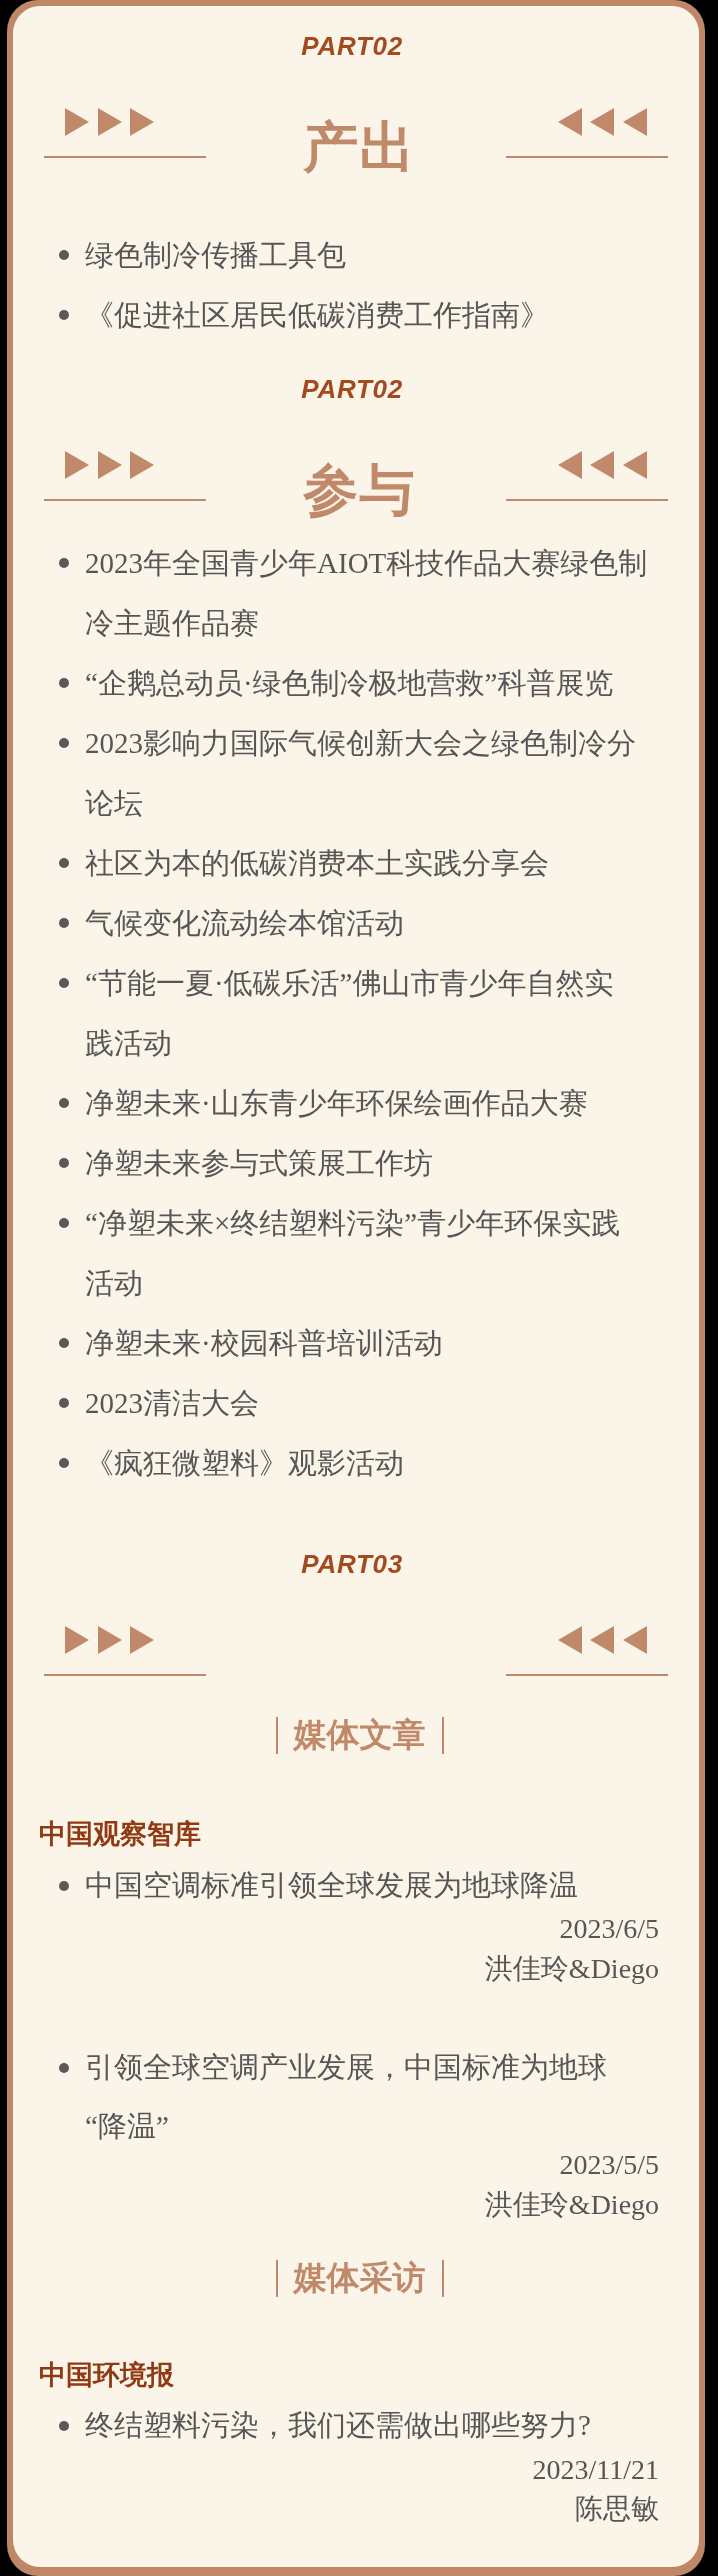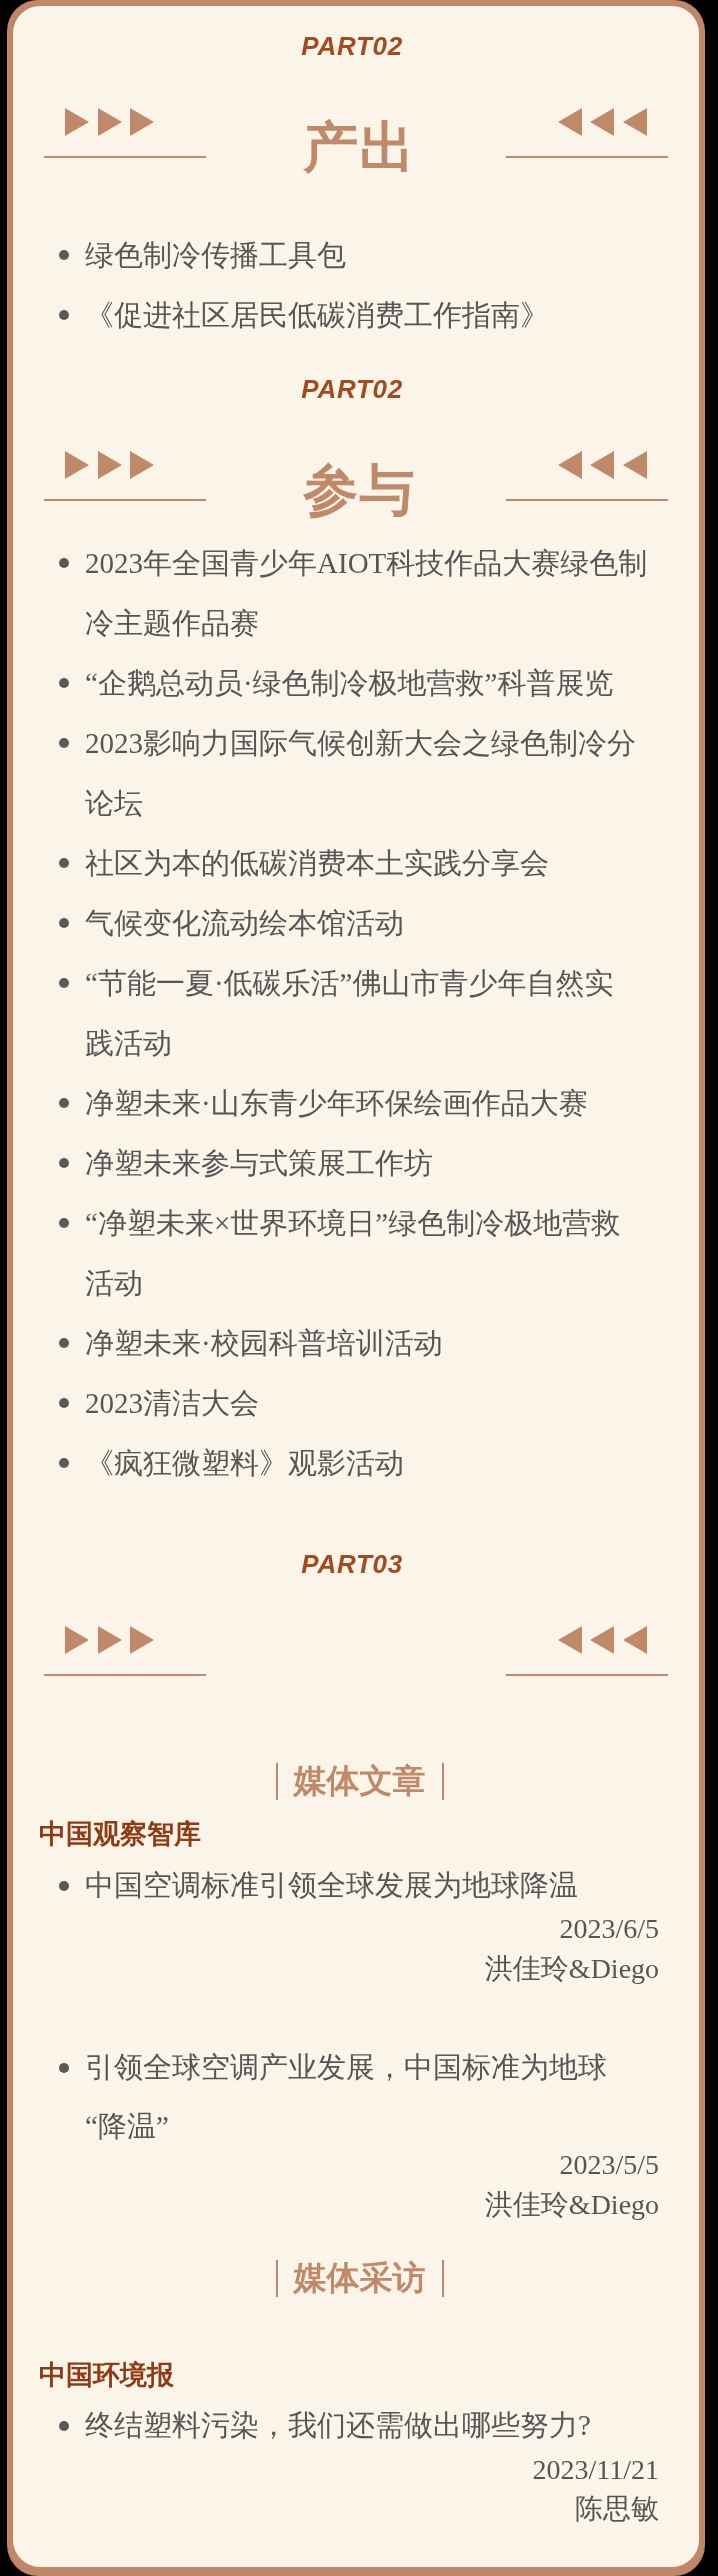--- a/index.html
+++ b/index.html
@@ -145,21 +145,21 @@
 冷主题作品赛</li>
         <li>“企鹅总动员·绿色制冷极地营救”科普展览</li>
         <li>2023影响力国际气候创新大会之绿色制冷分
 论坛</li>
         <li>社区为本的低碳消费本土实践分享会</li>
         <li>气候变化流动绘本馆活动</li>
         <li>“节能一夏·低碳乐活”佛山市青少年自然实
 践活动</li>
         <li>净塑未来·山东青少年环保绘画作品大赛</li>
         <li>净塑未来参与式策展工作坊</li>
-        <li>“净塑未来×世界环境日”绿色制冷极地营救
+        <li>“净塑未来×终结塑料污染”青少年环保实践
 活动</li>
         <li>净塑未来·校园科普培训活动</li>
         <li>2023清洁大会</li>
         <li>《疯狂微塑料》观影活动</li>
       </ul>
 
       <div class="section-header" style="top:1553px;">
         <div class="part-row">
           <span>PART</span>
           <span>03</span>
@@ -175,21 +175,21 @@
         <div class="deco right-deco">
           <div class="arrows">
             <span class="tri-l"></span>
             <span class="tri-l"></span>
             <span class="tri-l"></span>
           </div>
           <div class="deco-line"></div>
         </div>
       </div>
 
-      <div class="subtitle" style="top:1763px;">
+      <div class="subtitle" style="top:1717px;">
         <span class="bar"></span>
         <span>媒体文章</span>
         <span class="bar"></span>
       </div>
 
       <div class="source" style="top:1819px;">中国观察智库</div>
 
       <div class="article-title" style="top:1856px;">中国空调标准引领全球发展为地球降温</div>
       <div class="meta" style="top:1909px;">2023/6/5</div>
       <div class="meta" style="top:1949px;">洪佳玲&amp;Diego</div>

